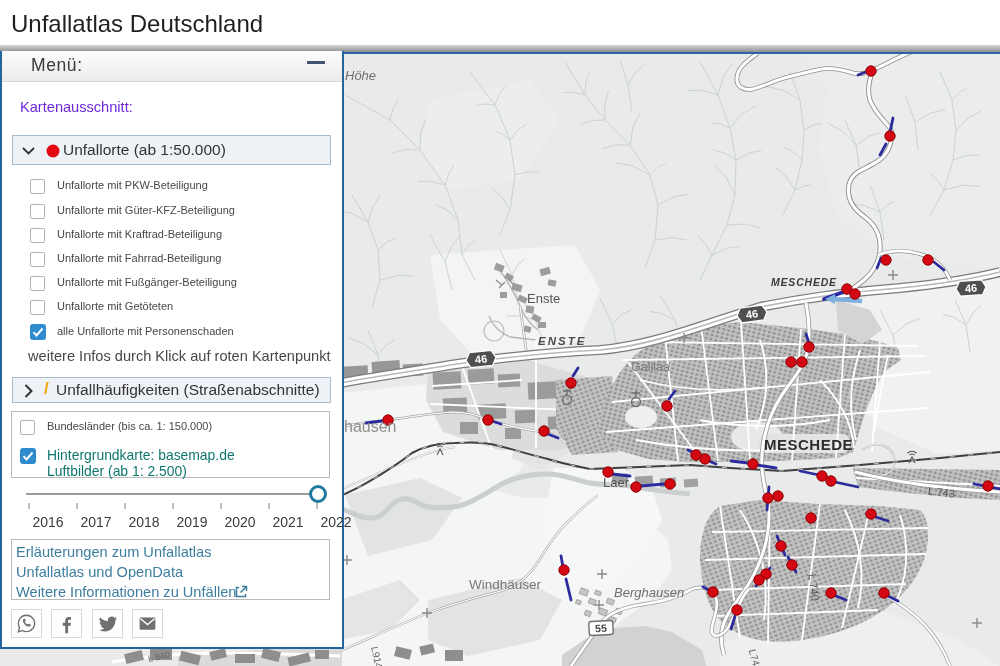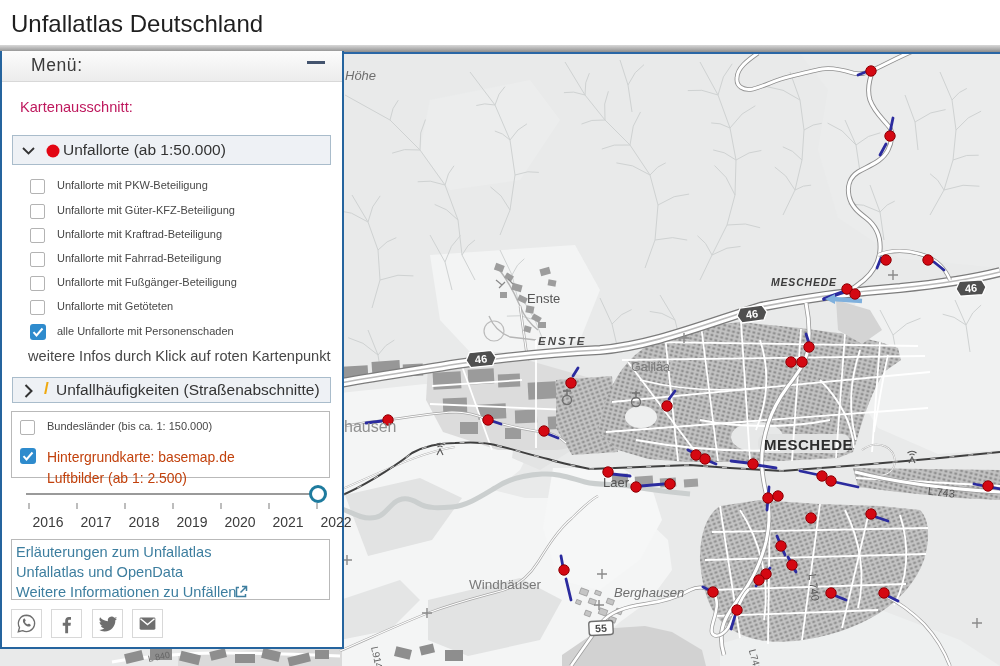--- a/index.html
+++ b/index.html
@@ -11,21 +11,21 @@
   #band{position:absolute;left:0;top:45px;width:1000px;height:7px;z-index:4;
     background:linear-gradient(#d8d8d8,#8e8e8e);}
   #bline{position:absolute;left:0;top:52px;width:1000px;height:2px;background:#2a66a5;z-index:4;}
   #panel{position:absolute;left:0;top:51px;width:344px;height:598px;background:#fff;z-index:5;
     border-left:2px solid #25649e;border-right:2px solid #25649e;border-bottom:2px solid #25649e;box-sizing:border-box;}
   .ab{position:absolute;}
   #menubar{left:0;top:0;width:340px;height:30px;background:linear-gradient(#fcfcfc,#ececec);
     border-bottom:1px solid #d8d8d8;}
   #menubar span{position:absolute;left:29px;top:4px;font-size:17.5px;letter-spacing:0.6px;color:#3a3a3a;}
   #minus{left:305px;top:10px;width:18px;height:3px;background:#44546e;}
-  #kart{left:18px;top:48px;font-size:14.6px;color:#be185d;}
+  #kart{left:18px;top:48px;font-size:14.6px;color:#6d28d9;}
   #dd{left:130px;top:36px;width:200px;height:37px;border:1px solid #a8a8a8;border-radius:2px;background:#fff;box-sizing:border-box;}
   #dd span{position:absolute;left:16px;top:9px;font-size:15px;color:#333;}
   .sect{left:10px;width:319px;background:#eef1f5;border:1px solid #a9bccb;box-sizing:border-box;}
   .sect .lbl{position:absolute;font-size:15.5px;color:#333;}
   .cbrow{left:0;width:340px;height:24px;}
   .cb{position:absolute;left:28px;width:15px;height:15px;border:1.5px solid #b3b3b3;border-radius:2px;background:#fff;box-sizing:border-box;}
   .cbc{position:absolute;left:28px;width:16px;height:16px;border-radius:3px;background:#2e8bcd;}
   .cbrow .txt{position:absolute;left:55px;font-size:11px;color:#474747;}
   #box3,#lbox{left:9px;width:319px;border:1px solid #b9b9b9;box-sizing:border-box;background:#fff;}
   .lnk{position:absolute;left:4px;font-size:14.6px;color:#3d7e9f;}
@@ -475,21 +475,21 @@
     <span class="lbl" style="left:43px;top:3px">Unfallhäufigkeiten (Straßenabschnitte)</span>
   </div>
   <div id="box3" class="ab" style="top:360px;height:67px;">
     <div class="cb" style="left:8px;top:8px"></div>
     <span class="ab" style="left:35px;top:8px;font-size:11px;color:#474747;">Bundesländer (bis ca. 1: 150.000)</span>
     <div class="cbc" style="left:8px;top:36px">
       <svg width="16" height="16" viewBox="0 0 16 16">
             <path d="M3.5 8.2 L6.5 11.5 L12.5 4.5" stroke="#fff" stroke-width="2" fill="none"></path>
           </svg>
     </div>
-    <span class="ab" style="left:35px;top:35px;font-size:13.9px;line-height:21px;color:#c2410c;">Hintergrundkarte: basemap.de<br>Luftbilder (ab 1: 2.500)</span>
+    <span class="ab" style="left:35px;top:35px;font-size:13.9px;line-height:16px;color:#0f766e;">Hintergrundkarte: basemap.de<br>Luftbilder (ab 1: 2.500)</span>
   </div>
   <div class="ab" style="left:24px;top:442px;width:299px;height:2px;background:#9a9a9a;"></div>
   <div class="ab" style="left:307px;top:434px;width:12px;height:12px;border:3px solid #1e7b9e;border-radius:50%;background:#fff;box-sizing:content-box;"></div>
   <div class="tick" style="left:26px;top:452px"></div>
   <div class="tick" style="left:74px;top:452px"></div>
   <div class="tick" style="left:122px;top:452px"></div>
   <div class="tick" style="left:170px;top:452px"></div>
   <div class="tick" style="left:218px;top:452px"></div>
   <div class="tick" style="left:266px;top:452px"></div>
   <div class="tick" style="left:314px;top:452px"></div>

